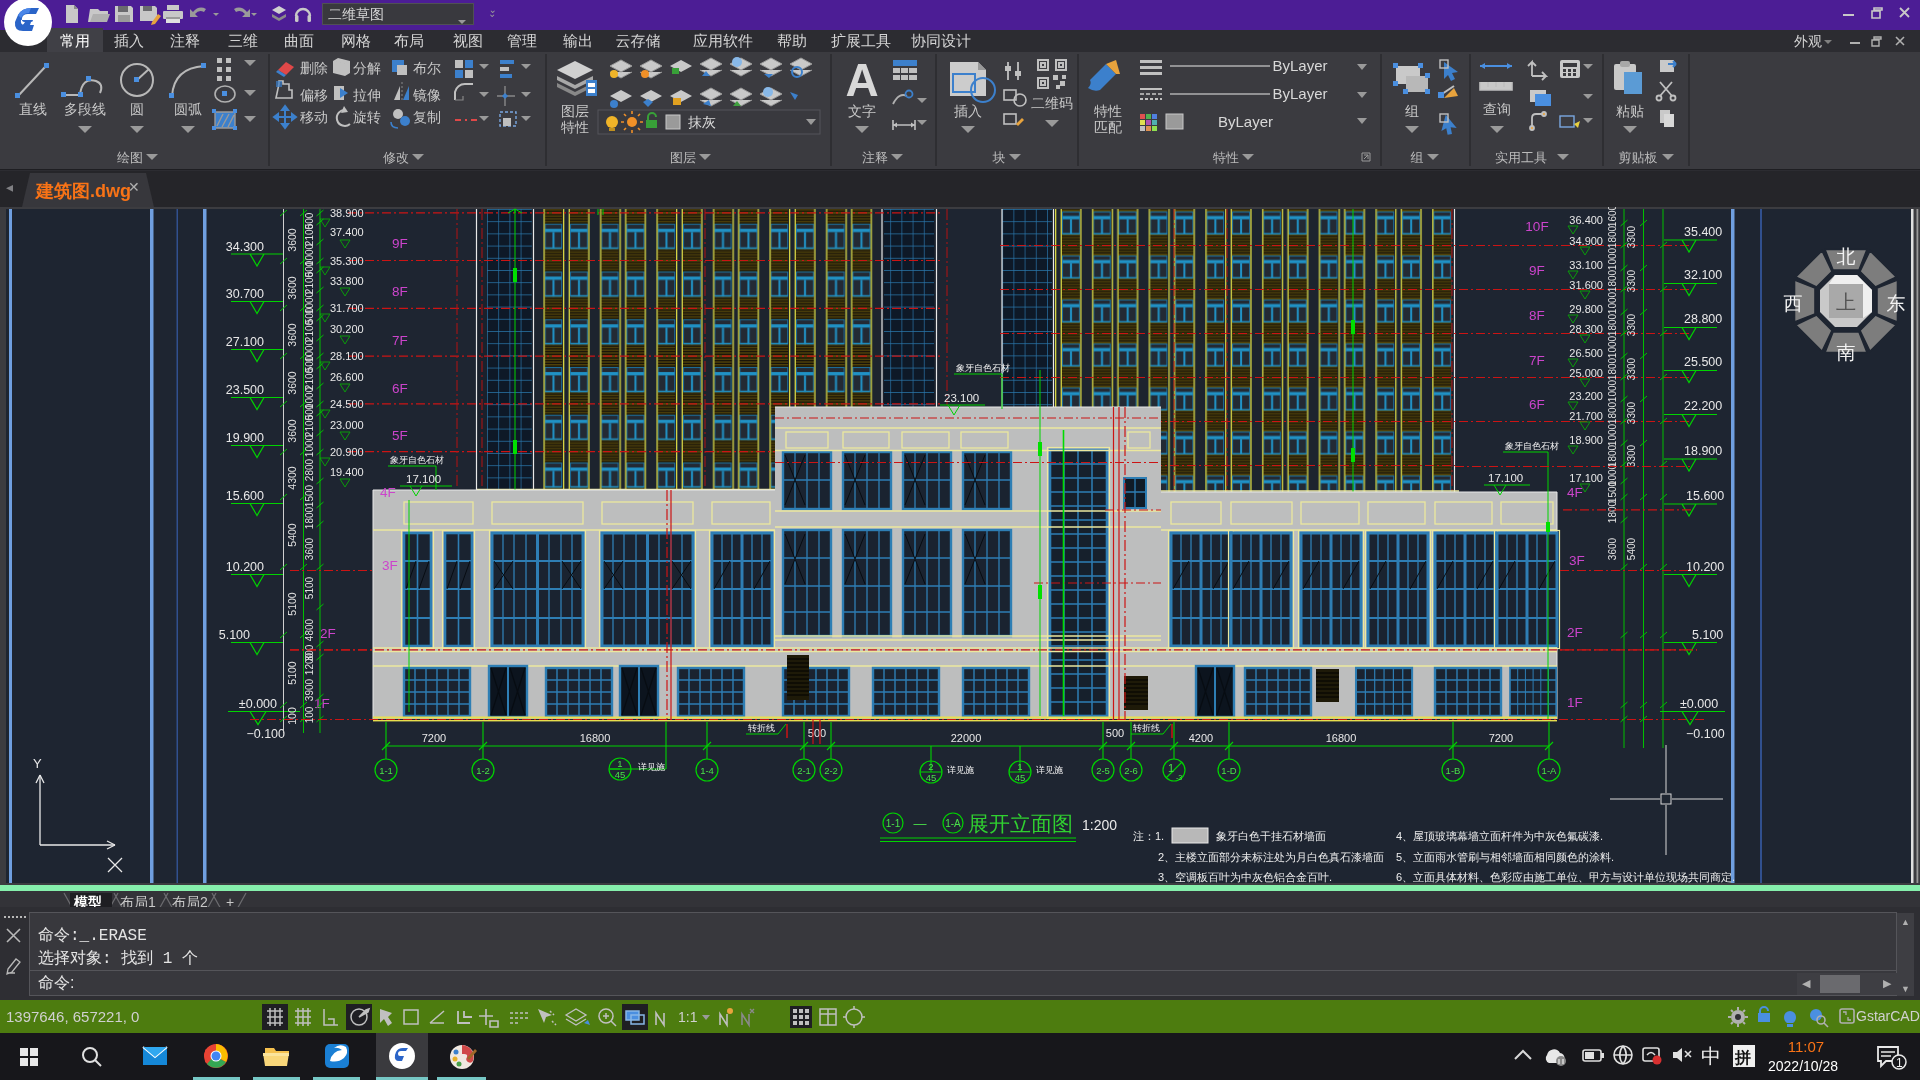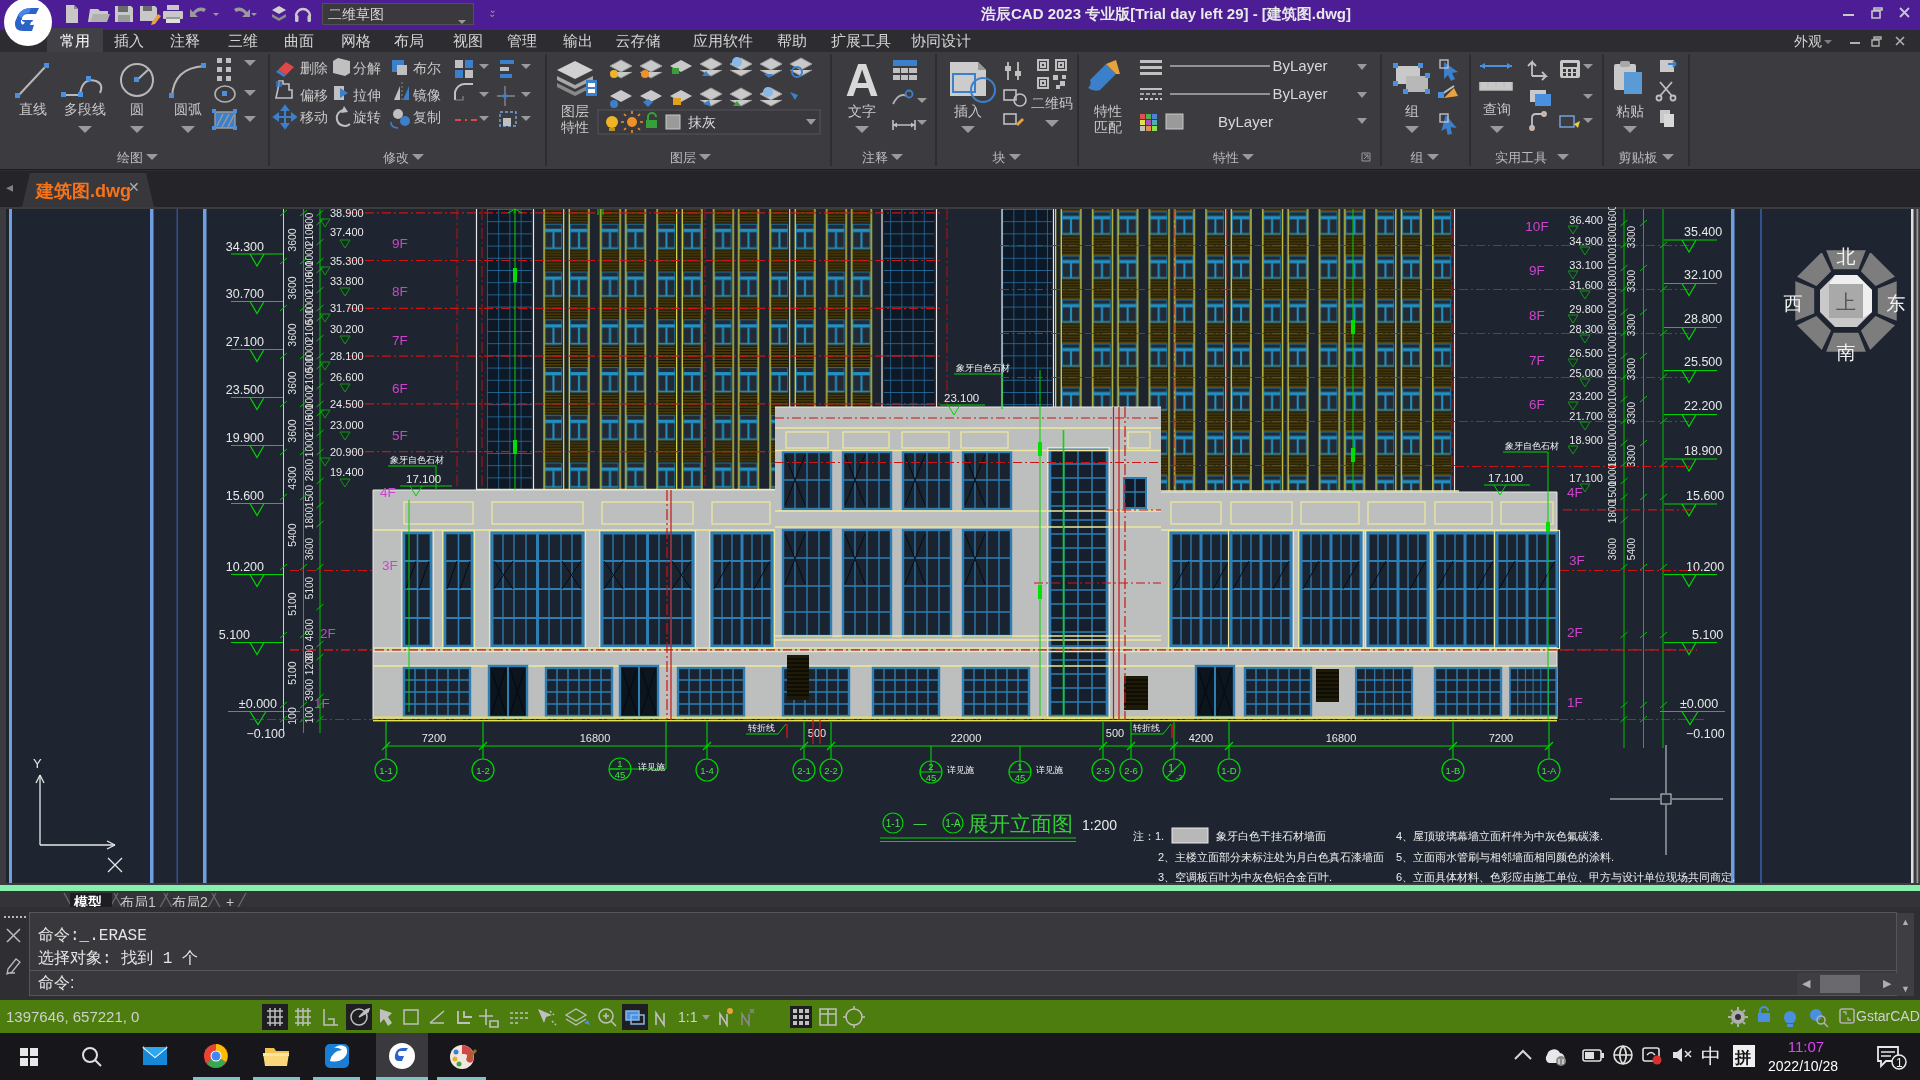--- a/index.html
+++ b/index.html
@@ -50,21 +50,20 @@
     <path d="M210 8 l7 -4 7 4 -7 4 z" fill="#d0d0d0"></path>
       <path d="M210 12 l7 4 7 -4 v3 l-7 4 -7 -4 z" fill="#8a8a8a"></path>
 
     <path d="M234 14 a7 7 0 0 1 14 0" fill="none" stroke="#c8c8c8" stroke-width="2.4"></path>
       <rect x="233" y="13" width="3.5" height="7" rx="1.5" fill="#c8c8c8"></rect>
       <rect x="245.5" y="13" width="3.5" height="7" rx="1.5" fill="#c8c8c8"></rect>
   </svg>
   <div class="abs" style="left:322px;top:3px;width:152px;height:22px;background:#39393e;border:1px solid #505055;color:#d8d8d8;font-size:14px;line-height:20px;padding-left:5px">二维草图</div>
   <div class="abs" style="left:458px;top:12px"><span class="caret"></span></div>
   <div class="abs" style="left:488px;top:8px;color:#9a9a9a;font-size:10px">⌄<span style="position:relative;left:-8px;top:-4px">⌄</span></div>
-  <div class="abs" style="left:816px;top:5px;width:700px;text-align:center;color:#e8e8e8;font-size:15px;font-weight:bold;white-space:nowrap">浩辰CAD 2023 专业版[Trial day left 29] - [建筑图.dwg]</div>
 
   <svg class="abs" style="left:1840px;top:0" width="80" height="26">
     <rect x="3" y="14" width="11" height="2" fill="#c8c8c8"></rect>
     <path d="M34 8 h8 v2 h-8 z M32 11 h8 v7 h-8 z" fill="none" stroke="#c8c8c8" stroke-width="1.6"></path>
     <path d="M60 8 l9 9 M69 8 l-9 9" stroke="#c8c8c8" stroke-width="1.8"></path>
   </svg>
 
   <div class="abs" style="left:4px;top:-2px;width:48px;height:48px;border-radius:50%;background:#ffffff;z-index:5"></div>
   <svg class="abs" style="left:4px;top:-2px;z-index:6" width="48" height="48" viewBox="0 0 48 48">
     <path d="M14 17 q4 -7 13 -7 h8 l-3 6 h-8 q-5 0 -6 4 -1 4 3 4 h6 l-1 3 h-7 l2 -3 h6 q2 0 2 -2 h-12 q-1 5 4 5 h9 l-2 6 h-9 q-9 0 -8 -9 z" fill="#2a64c8"></path>
@@ -1455,21 +1454,21 @@
     <g fill="#e0e0e0">
         <path d="M168 19 h4 l5 -4 v14 l-5 -4 h-4 z"></path>
         <path d="M180 18 l6 6 M186 18 l-6 6" stroke="#e0e0e0" stroke-width="1.6"></path>
       </g>
     <text x="196" y="30" fill="#f0f0f0" font-size="20" font-family="Liberation Sans">中</text>
     <g>
         <rect x="228" y="12" width="22" height="22" fill="#f0f0f0"></rect>
         <text x="230" y="30" fill="#111" font-size="16" font-weight="bold">拼</text>
       </g>
   </svg>
-  <div class="abs" style="left:1766px;top:5px;width:80px;text-align:center;color:#d946ef;font-size:15px">11:07</div>
+  <div class="abs" style="left:1766px;top:5px;width:80px;text-align:center;color:#f97316;font-size:15px">11:07</div>
   <div class="abs" style="left:1768px;top:25px;width:96px;color:#ffffff;font-size:14px">2022/10/28</div>
   <svg class="abs" style="left:1868px;top:0" width="52" height="47">
     <path d="M10 14 h20 v14 h-12 l-5 5 v-5 h-3 z" fill="none" stroke="#e8e8e8" stroke-width="1.8"></path>
     <path d="M13 19 h14 M13 23 h10" stroke="#e8e8e8" stroke-width="1.5"></path>
     <circle cx="31" cy="29" r="7" fill="#17171b" stroke="#e8e8e8" stroke-width="1.5"></circle>
     <text x="28" y="34" fill="#f0f0f0" font-size="12">1</text>
   </svg>
 </div>
 
 </body></html>

